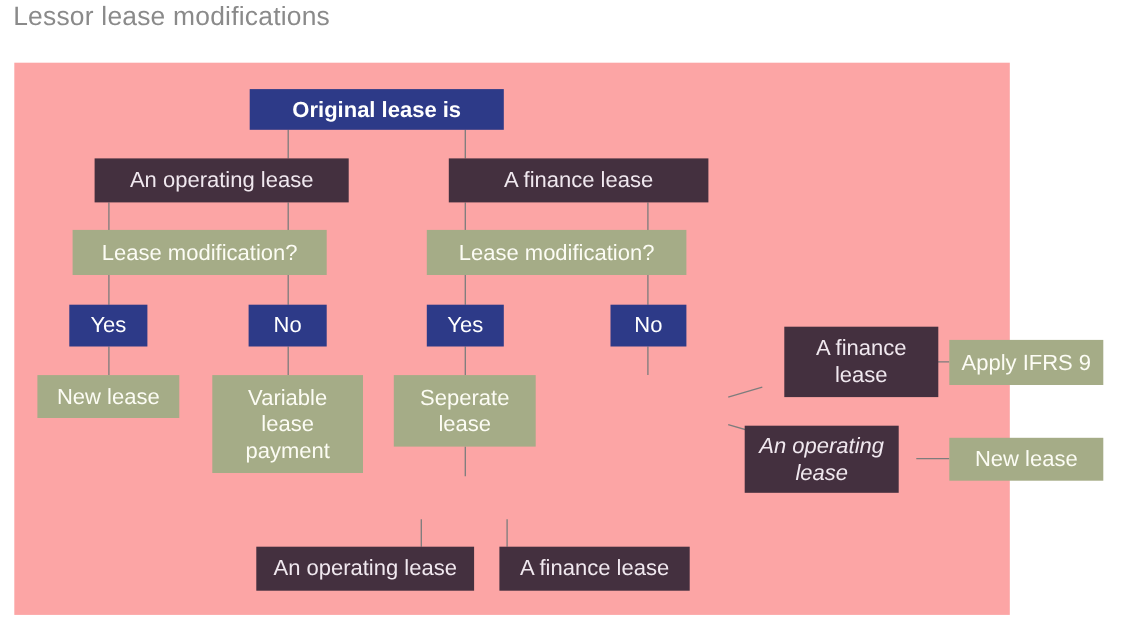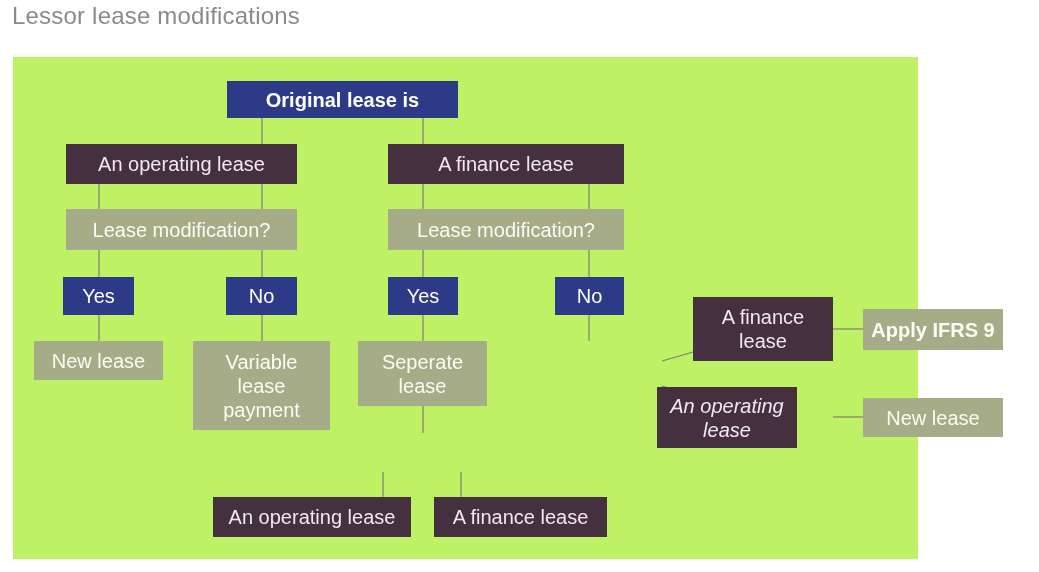--- a/index.html
+++ b/index.html
@@ -23,21 +23,21 @@
     font-weight: 400;
     color: #8a8a8a;
     letter-spacing: 0.2px;
   }
   .panel {
     position: absolute;
     left: 13px;
     top: 57px;
     width: 905px;
     height: 502px;
-    background: #bef264;
+    background: #fca5a5;
   }
   .lines {
     position: absolute;
     left: 0;
     top: 0;
     width: 1013px;
     height: 502px;
   }
   .lines line {
     stroke: #7d7d7d;
@@ -49,21 +49,21 @@
     align-items: center;
     justify-content: center;
     text-align: center;
     font-size: 20px;
     line-height: 1.2;
     white-space: pre-line;
     box-sizing: border-box;
     padding: 1px 2px;
   }
   .navy { background: #2d3a88; color: #ffffff; }
-  .plum { background: #44303f; color: #f0e8ef; }
+  .plum { background: #44303f; color: #f0e8ef; margin-left: 20px; }
   .sage { background: #a5ac87; color: #fcfcf4; }
   .bold { font-weight: 700; }
 </style>
 </head>
 <body>
 
 <div class="stage">
 
   <div class="title">Lessor lease modifications</div>
 
@@ -124,21 +124,21 @@
 lease
 payment</div>
 
     <div class="node sage" style="left:345px; top:284px; width:129px; height:65px;">Seperate
 lease</div>
 
 
     <div class="node plum" style="left:680px; top:240px; width:140px; height:64px;">A finance
 lease</div>
 
-    <div class="node sage" style="left:850px; top:252px; width:140px; height:41px;font-weight:bold;">Apply IFRS 9</div>
+    <div class="node sage" style="left:850px; top:252px; width:140px; height:41px;">Apply IFRS 9</div>
 
     <div class="node plum" style="left:644px; top:330px; width:140px; height:61px;font-style:italic;">An operating
 lease</div>
 
     <div class="node sage" style="left:850px; top:341px; width:140px; height:39px;">New lease</div>
 
 
     <div class="node plum" style="left:200px; top:440px; width:198px; height:40px;">An operating lease</div>
 
     <div class="node plum" style="left:421px; top:440px; width:173px; height:40px;">A finance lease</div>

